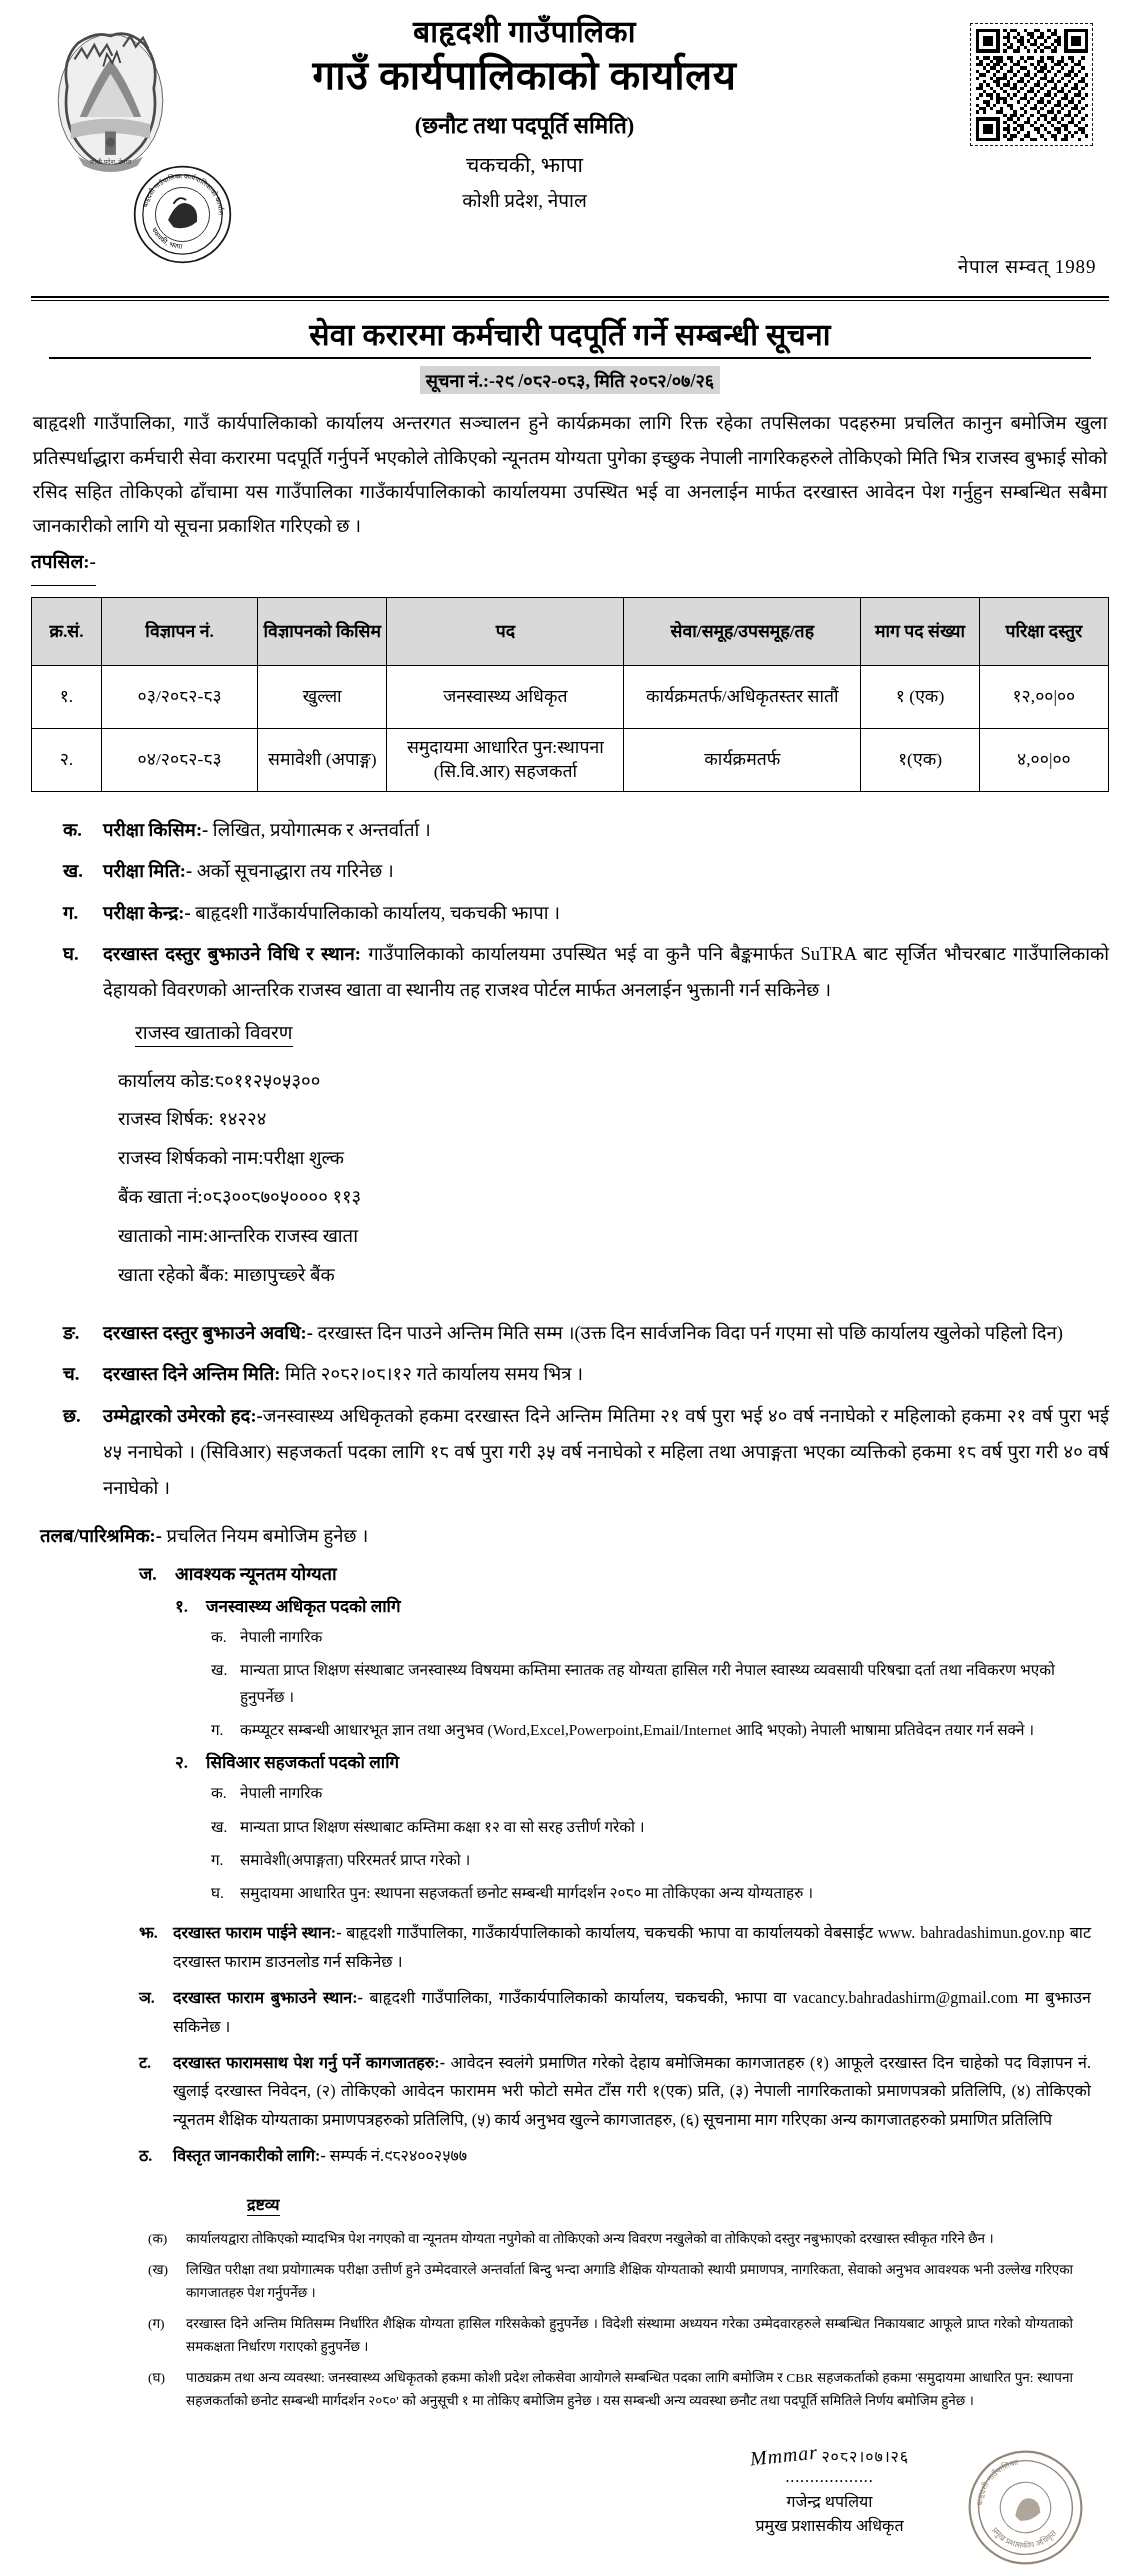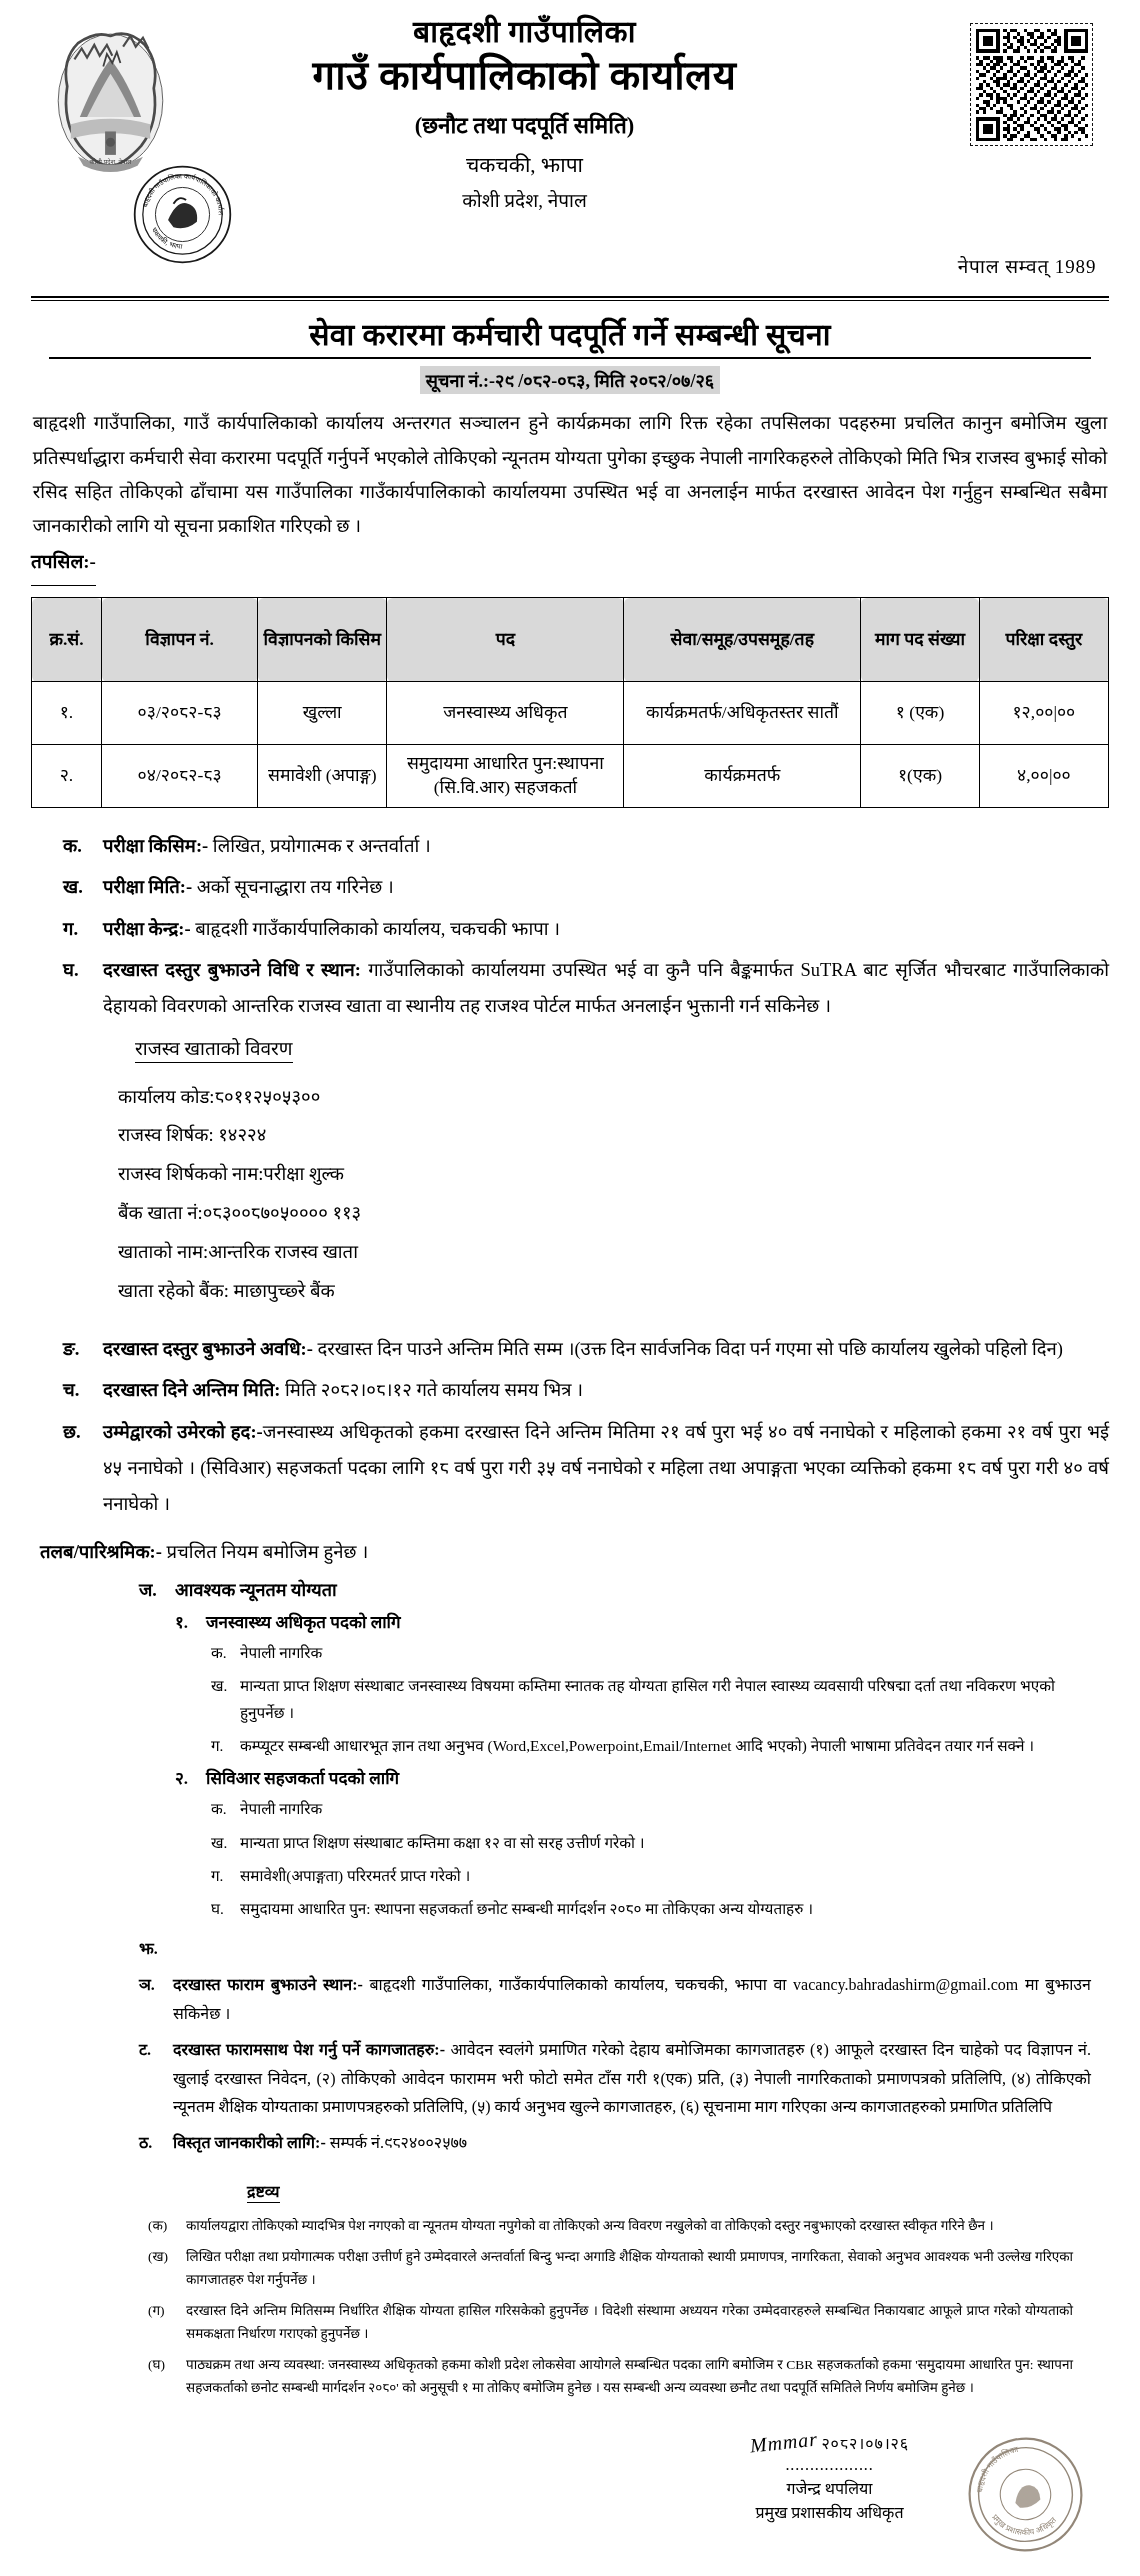--- a/index.html
+++ b/index.html
@@ -142,22 +142,21 @@
   table.vac th, table.vac td {
     border: 1.4px solid #000;
     text-align: center;
     vertical-align: middle;
     padding: 7.2px 3.6px;
     line-height: 1.35;
   }
   table.vac thead th {
     background: #d9d9d9;
     font-weight: bold;
-    height: 84px;
-    border-radius: 6px;
+    height: 68px;
   }
   table.vac tbody td { height: 63px; }
   .c-sn    { width: 6.5%; }
   .c-ad    { width: 14.5%; }
   .c-kind  { width: 12%; }
   .c-post  { width: 22%; }
   .c-svc   { width: 22%; }
   .c-num   { width: 11%; }
   .c-fee   { width: 12%; }
 
@@ -807,20 +806,21 @@
     </div>
     <div class="q-l3">
       <span class="m">घ.</span>
       <span class="t">समुदायमा आधारित पुन: स्थापना सहजकर्ता छनोट सम्बन्धी मार्गदर्शन २०८० मा तोकिएका अन्य योग्यताहरु ।</span>
     </div>
   </div>
 
   <div class="bottom-items">
     <div class="b-item">
       <span class="m">झ.</span>
+      <span class="t"><b>दरखास्त फाराम पाईने स्थान:-</b><span class="url"> बाहृदशी गाउँपालिका, गाउँकार्यपालिकाको कार्यालय, चकचकी झापा वा कार्यालयको वेबसाईट www. bahradashimun.gov.np बाट दरखास्त फाराम डाउनलोड गर्न सकिनेछ ।</span></span>
     </div>
     <div class="b-item">
       <span class="m">ञ.</span>
       <span class="t"><b>दरखास्त फाराम बुझाउने स्थान:-</b><span class="url"> बाहृदशी गाउँपालिका, गाउँकार्यपालिकाको कार्यालय, चकचकी, झापा वा vacancy.bahradashirm@gmail.com मा बुझाउन सकिनेछ ।</span></span>
     </div>
     <div class="b-item">
       <span class="m">ट.</span>
       <span class="t"><b>दरखास्त फारामसाथ पेश गर्नु पर्ने कागजातहरु:-</b><span> आवेदन स्वलंगे प्रमाणित गरेको देहाय बमोजिमका कागजातहरु (१) आफूले दरखास्त दिन चाहेको पद विज्ञापन नं. खुलाई दरखास्त निवेदन, (२) तोकिएको आवेदन फारामम भरी फोटो समेत टाँस गरी १(एक) प्रति, (३) नेपाली नागरिकताको प्रमाणपत्रको प्रतिलिपि, (४) तोकिएको न्यूनतम शैक्षिक योग्यताका प्रमाणपत्रहरुको प्रतिलिपि, (५) कार्य अनुभव खुल्ने कागजातहरु, (६) सूचनामा माग गरिएका अन्य कागजातहरुको प्रमाणित प्रतिलिपि</span></span>
     </div>
     <div class="b-item">

